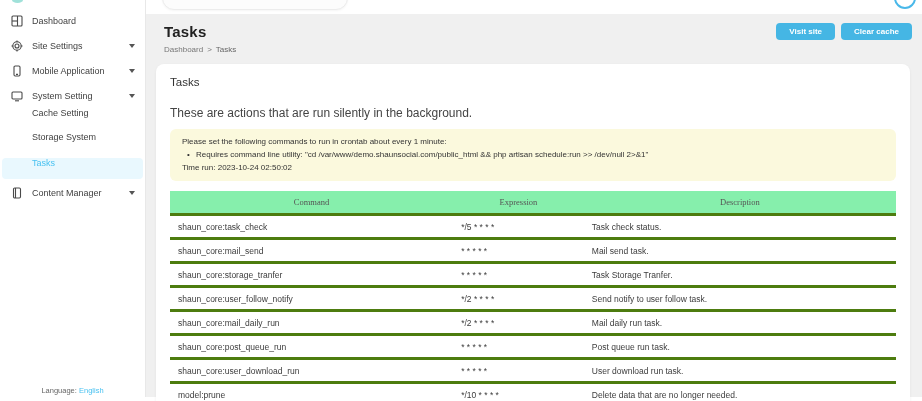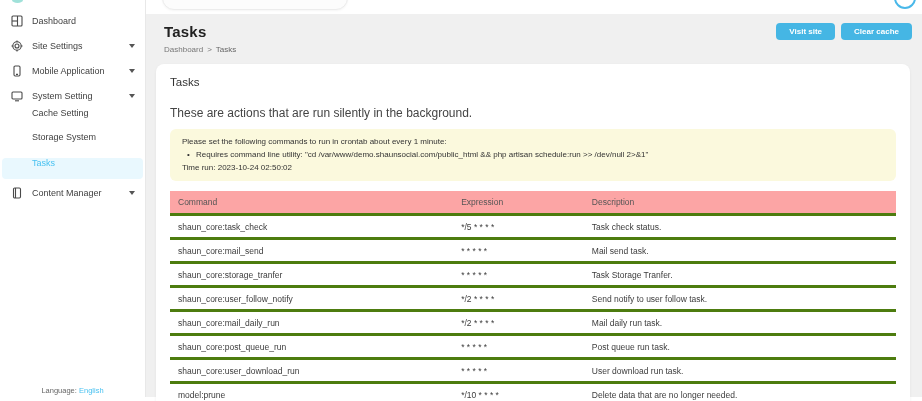--- a/index.html
+++ b/index.html
@@ -55,22 +55,22 @@
   .card-desc { font-size:12px; color:#444; margin-bottom:9px;margin-top:18px; }
 
   .notice { background:#fbf9dd; border-radius:6px; padding:7px 12px;
     font-size:8px; color:#333; line-height:1.6; }
   .notice-strong { font-weight:normal; }
   .notice-bullet { padding-left:14px; position:relative; }
   .notice-bullet::before { content:"\2022"; position:absolute; left:5px; }
 
   table { width:100%; border-collapse:collapse; margin-top:10px;
     font-size:8.5px; color:#3c3c3c; }
-  thead th { background:#fca5a5; text-align:left; font-weight:normal; color:#555;
-    padding:6px 8px; }
+  thead th { background:#86efac; text-align:center; font-weight:normal; color:#555;
+    padding:6px 8px;font-family:Liberation Serif, serif; }
   thead th:nth-child(1){ width:39%; } thead th:nth-child(2){ width:18%; }
   thead th:nth-child(3){ width:43%; }
   tbody td { padding:5.5px 8px; border-top:3px solid #4d7c0f; }
 </style>
 </head>
 <body>
 
 <div class="sidebar">
   <div class="logo-partial"></div>
   <div class="nav">

